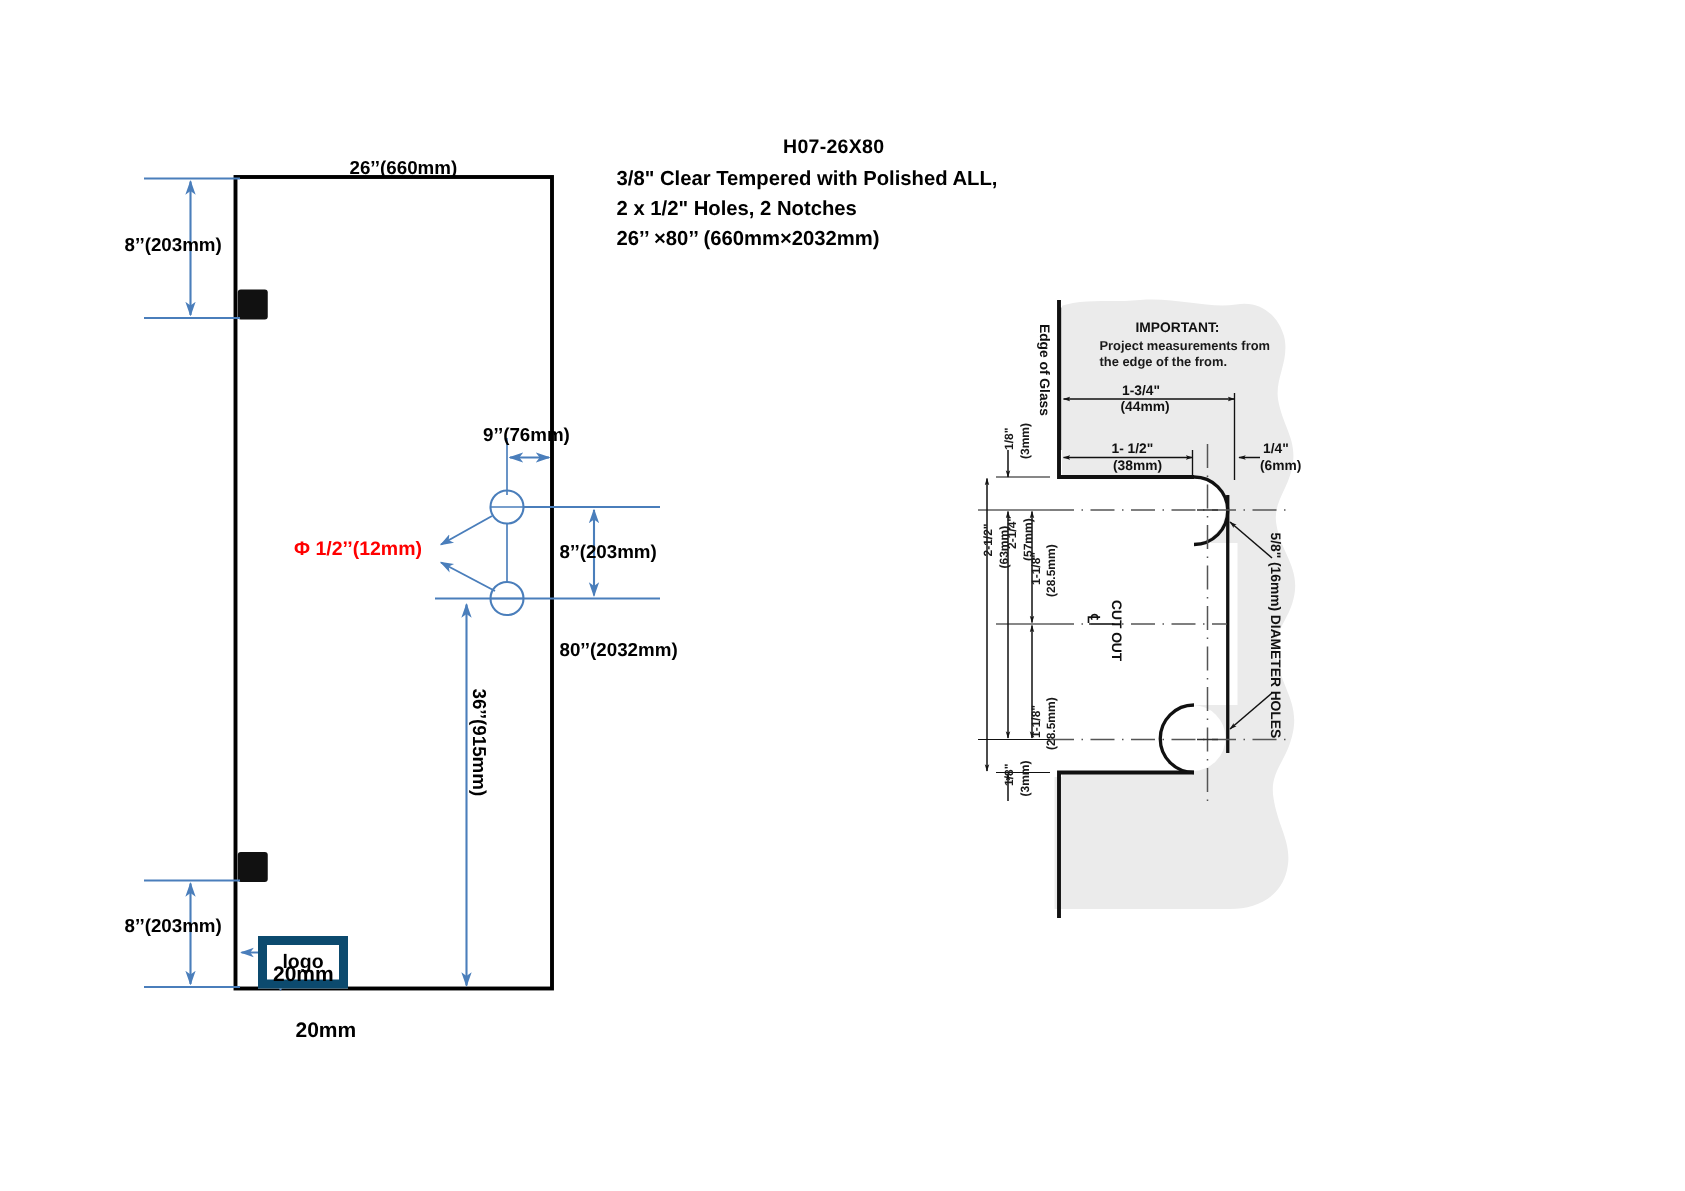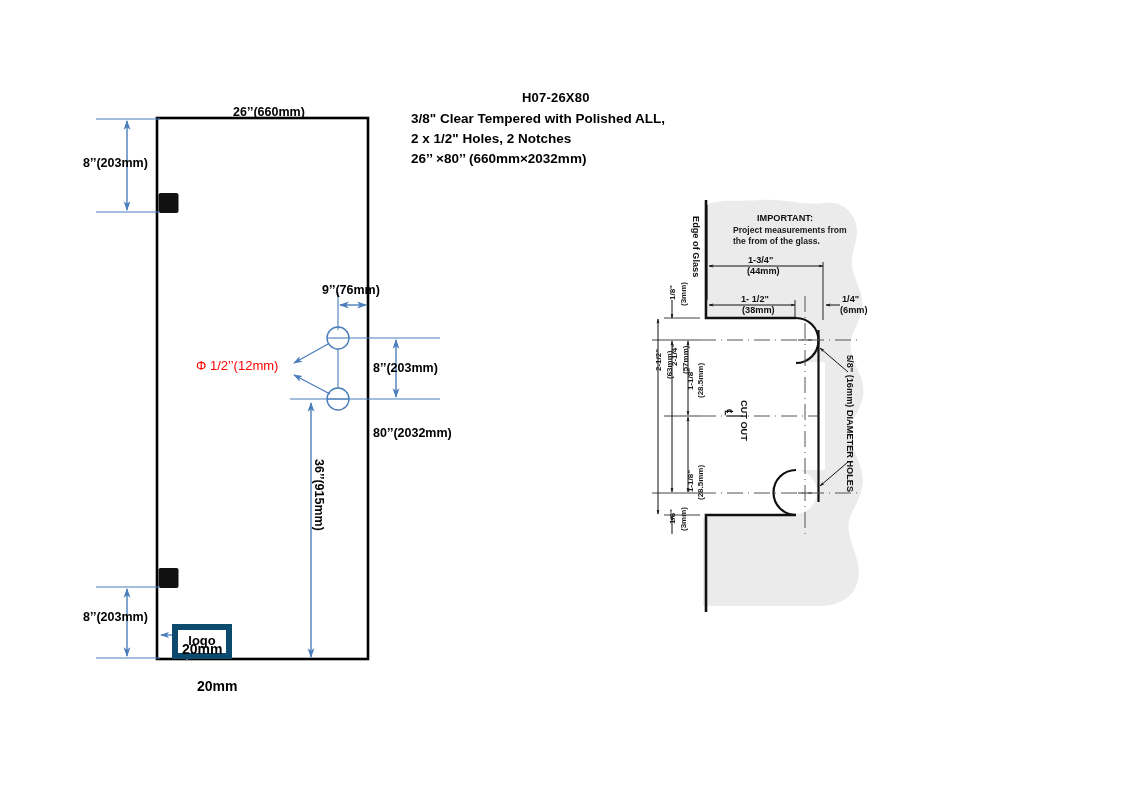--- a/index.html
+++ b/index.html
@@ -38,21 +38,21 @@
     font-weight: 600;
   }
   
   .dim-label {
     font-size: 12.5px;
     font-weight: bold;
     color: #000000;
   }
   .dim-label-red {
     font-size: 13px;
-    font-weight: normal;
+    font-weight: bold;
     color: #ff0000;
   }
   .dim-small {
     font-size: 14px;
     font-weight: bold;
     margin-top: 28px;
   }
   .rot90 {
     transform-origin: 0 0;
     transform: rotate(90deg);
@@ -247,21 +247,21 @@
 
 <div class="logo-box" style="left:172px; top:624px; width:48px; height:23px;">logo</div>
 
 <div class="txt dim-small" style="left:182px; top:613px;">20mm</div>
 <div class="txt dim-small" style="left:197px; top:650px;">20mm</div>
 
 <div class="txt det-txt-b rot90" style="left:701px; top:216px;">Edge of Glass</div>
 
 <div class="txt det-txt-b" style="left:733px; top:213px;margin-left:24px;">IMPORTANT:</div>
 <div class="txt det-txt" style="left:733px; top:225px;">Project measurements from</div>
-<div class="txt det-txt" style="left:733px; top:236px;">the from of the glass.</div>
+<div class="txt det-txt" style="left:733px; top:236px;">the edge of the from.</div>
 
 <div class="txt det-txt-b" style="left:748px; top:255px;">1-3/4"</div>
 <div class="txt det-txt-b" style="left:747px; top:266px;">(44mm)</div>
 
 <div class="txt det-txt-b" style="left:741px; top:294px;">1- 1/2"</div>
 <div class="txt det-txt-b" style="left:742px; top:305px;">(38mm)</div>
 
 <div class="txt det-txt-b" style="left:842px; top:294px;">1/4"</div>
 <div class="txt det-txt-b" style="left:840px; top:305px;">(6mm)</div>
 

